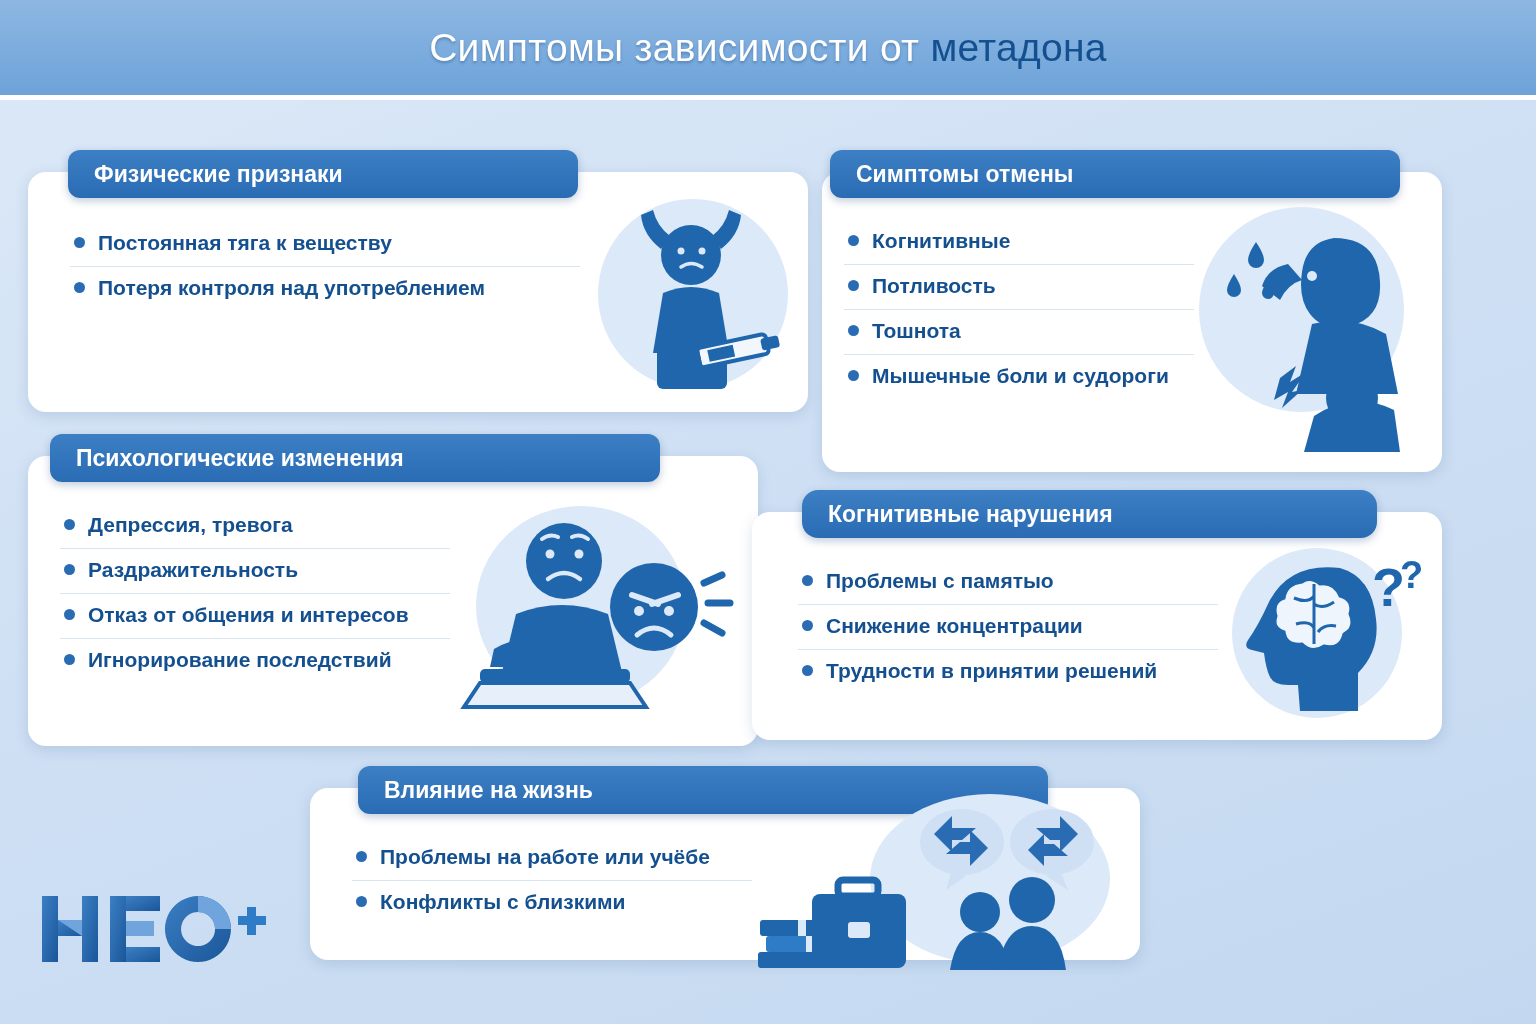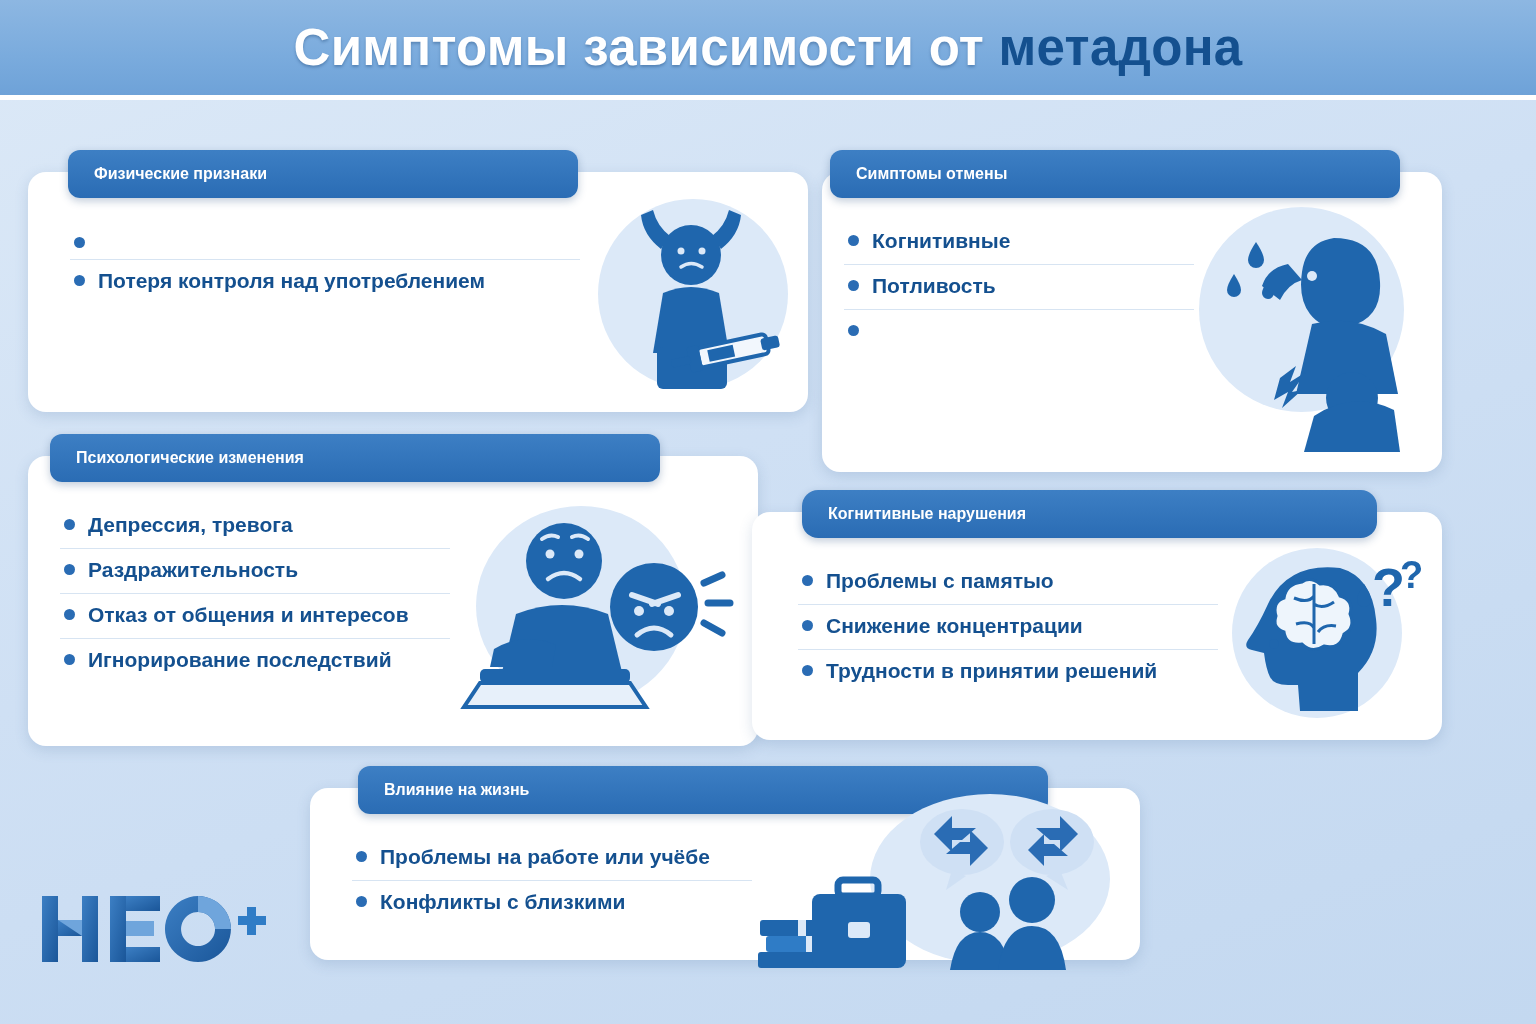--- a/index.html
+++ b/index.html
@@ -18,22 +18,22 @@
     position: absolute;
     left: 0; top: 0;
     width: 1536px; height: 100px;
     background: linear-gradient(180deg, #8db7e2 0%, #7aabdd 60%, #6ea2d8 100%);
     border-bottom: 5px solid #ffffff;
     display: flex;
     align-items: center;
     justify-content: center;
   }
   .header-title {
-    font-size: 51px;
-    font-weight: bold;
+    font-size: 39px;
+    font-weight: normal;
     color: #ffffff;
     letter-spacing: 0.3px;
     text-shadow: 0 2px 3px rgba(20,60,110,0.35);
     white-space: nowrap;
   }
   .header-title .accent { color: #14508f; text-shadow: none; }
 
   
   .card {
     position: absolute;
@@ -47,21 +47,21 @@
     height: 48px;
     border-radius: 12px;
     background: linear-gradient(180deg, #3d7fc4 0%, #2a6cb4 100%);
     display: flex;
     align-items: center;
     padding: 0 26px;
     box-shadow: 0 3px 8px rgba(30,70,120,0.28);
   }
   .card-head span {
     color: #ffffff;
-    font-size: 16px;
+    font-size: 23px;
     font-weight: bold;
     white-space: nowrap;
   }
 
   ul.items { list-style: none; position: absolute; }
   ul.items li {
     display: flex;
     align-items: flex-start;
     color: #14508f;
     font-size: 21px;
@@ -118,20 +118,21 @@
 </div>
 
 <div class="card" id="card-physical">
   <div class="card-head" style="left:40px; width:510px;">
     <span>Физические признаки</span>
   </div>
 
   <ul class="items" style="left:42px; top:50px; width:510px;">
     <li>
         <span class="dot"></span>
+        <span><span>Постоянная тяга к веществу</span><span class="thin"></span></span>
       </li>
     <li>
         <span class="dot"></span>
         <span><span>Потеря контроля над употреблением</span><span class="thin"></span></span>
       </li>
   </ul>
 
   <div class="illu" style="left:560px; top:22px; width:210px; height:200px;">
     <div class="disc" style="left:10px; top:5px; width:190px; height:190px;"></div>
     <svg width="200" height="195" viewBox="0 0 200 195" aria-hidden="true">
@@ -225,20 +226,25 @@
     <li>
         <span class="dot"></span>
         <span>Когнитивные</span>
       </li>
     <li>
         <span class="dot"></span>
         <span>Потливость</span>
       </li>
     <li>
         <span class="dot"></span>
+        <span>Тошнота</span>
+      </li>
+    <li>
+        <span class="dot"></span>
+        <span>Мышечные боли и судороги</span>
       </li>
   </ul>
 
   <div class="illu" style="left:362px; top:30px; width:250px; height:250px;">
     <div class="disc" style="left:15px; top:5px; width:205px; height:205px;"></div>
     <svg width="250" height="250" viewBox="0 0 250 250" aria-hidden="true">
       <g fill="#1f66ad">
 
         <path d="M72 40 q8 12 8 18 a8 8 0 0 1 -16 0 q0 -6 8 -18z"></path>
         <path d="M50 72 q7 11 7 16 a7 7 0 0 1 -14 0 q0 -5 7 -16z"></path>

